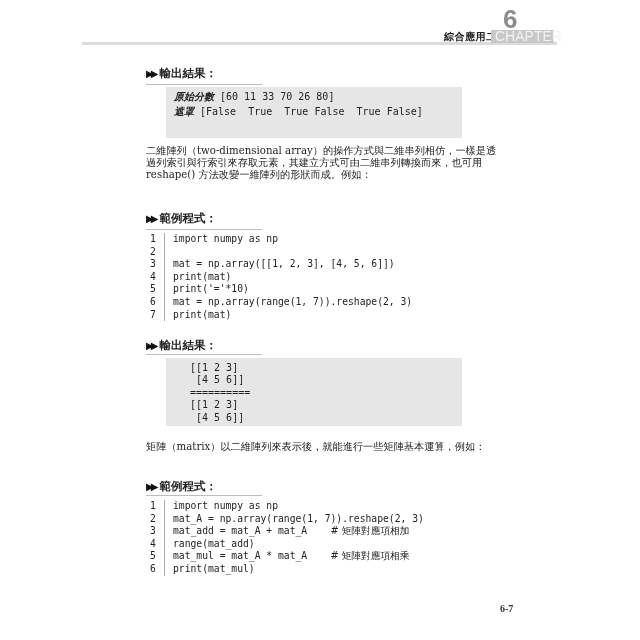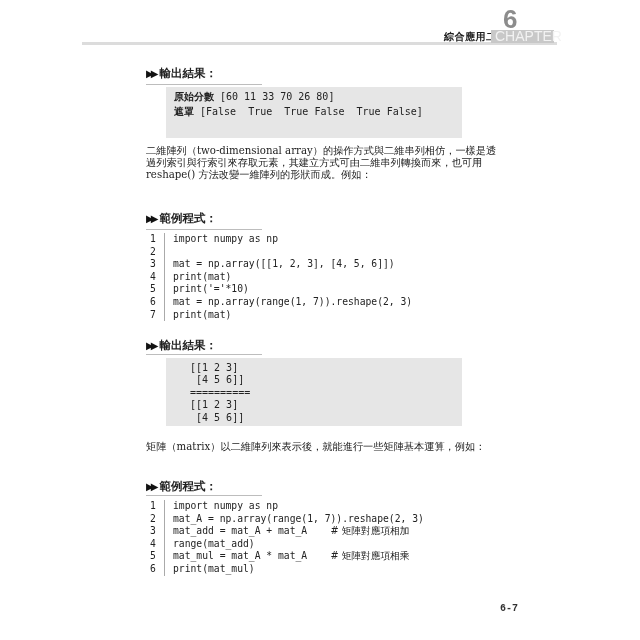--- a/index.html
+++ b/index.html
@@ -11,32 +11,32 @@
   .chapter-label { position: absolute; left: 491px; top: 30px; width: 63px; height: 13px; background: #c8c8c8; color: #f2f2f2;
                    font-size: 14px; line-height: 13px; padding-left: 4px; box-sizing: border-box; font-family: "Liberation Sans", sans-serif; }
 
   .section-head { position: absolute; left: 146px; display: flex; align-items: center; gap: 4px; font-size: 11.5px; font-weight: bold; color: #222; }
   .section-head .arrow { font-size: 10px; letter-spacing: -3px; color: #111; }
   .section-rule { position: absolute; left: 146px; width: 116px; height: 1px; background: #bdbdbd; }
 
   .output-box { position: absolute; left: 166px; width: 296px; background: #e6e6e6;
                 font-family: "DejaVu Sans Mono", monospace; font-size: 10px; line-height: 14.6px; padding: 3px 8px; box-sizing: border-box; color: #222; }
   .output-box .line { white-space: pre; height: 14.6px; }
-  .output-box .cjk { font-family: "DejaVu Sans", sans-serif; font-weight: bold; }
+  .output-box .cjk { font-family: "DejaVu Sans", sans-serif; font-weight: bold; font-style: italic; }
 
   .para { position: absolute; left: 146px; width: 352px; font-family: "DejaVu Serif", serif; font-size: 10.2px; line-height: 12px; color: #222; }
 
   .code-block { position: absolute; left: 146px; width: 330px; font-family: "DejaVu Sans Mono", monospace; font-size: 9.7px; color: #222; }
   .code-row { display: flex; height: 12.6px; line-height: 12.6px; }
   .code-row .ln { width: 14px; text-align: center; color: #222; }
   .code-row .bar { width: 1px; background: #aaa; margin: 0 8px 0 4px; }
   .code-row .src { white-space: pre; }
   .code-row .comment { font-family: "DejaVu Sans", sans-serif; }
 
-  .page-num { position: absolute; left: 500px; top: 603px; font-size: 10px; font-weight: bold; color: #333; font-family: Liberation Mono, monospace; text-align: right; }
+  .page-num { position: absolute; left: 500px; top: 603px; font-size: 10px; font-weight: bold; color: #333; font-family: Liberation Serif, serif; text-align: right; }
 </style>
 </head>
 <body>
 
 <div class="header-rule"></div>
 <div class="chapter-title">綜合應用二</div>
 <div class="chapter-num">6</div>
 <div class="chapter-label">CHAPTER</div>
 
 <div class="section-head" style="top:66px;">

